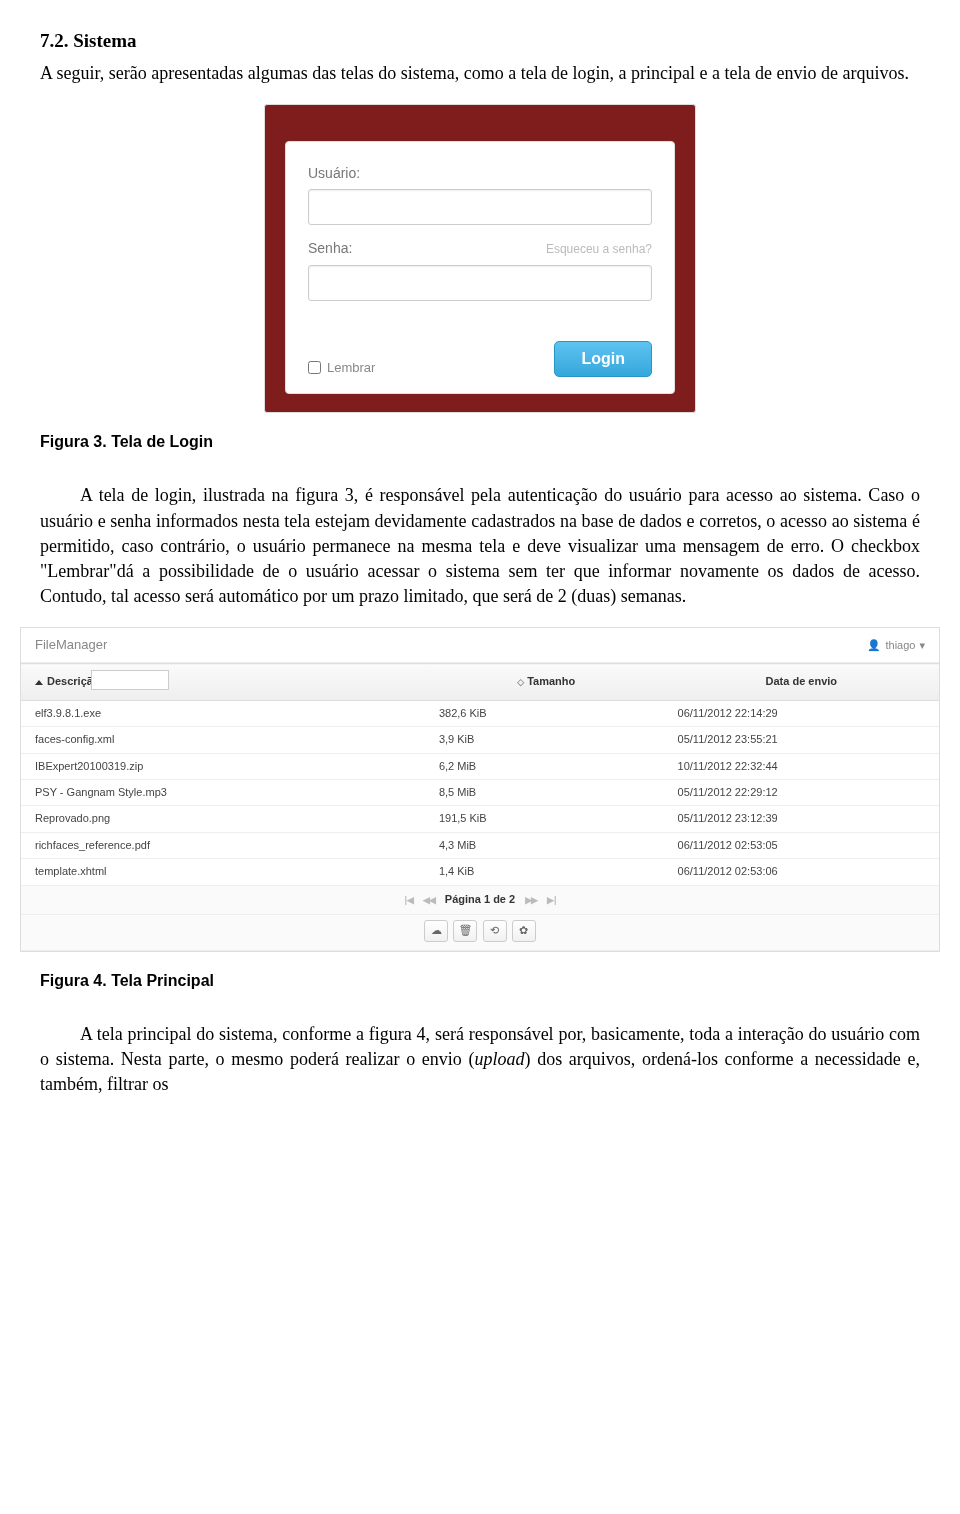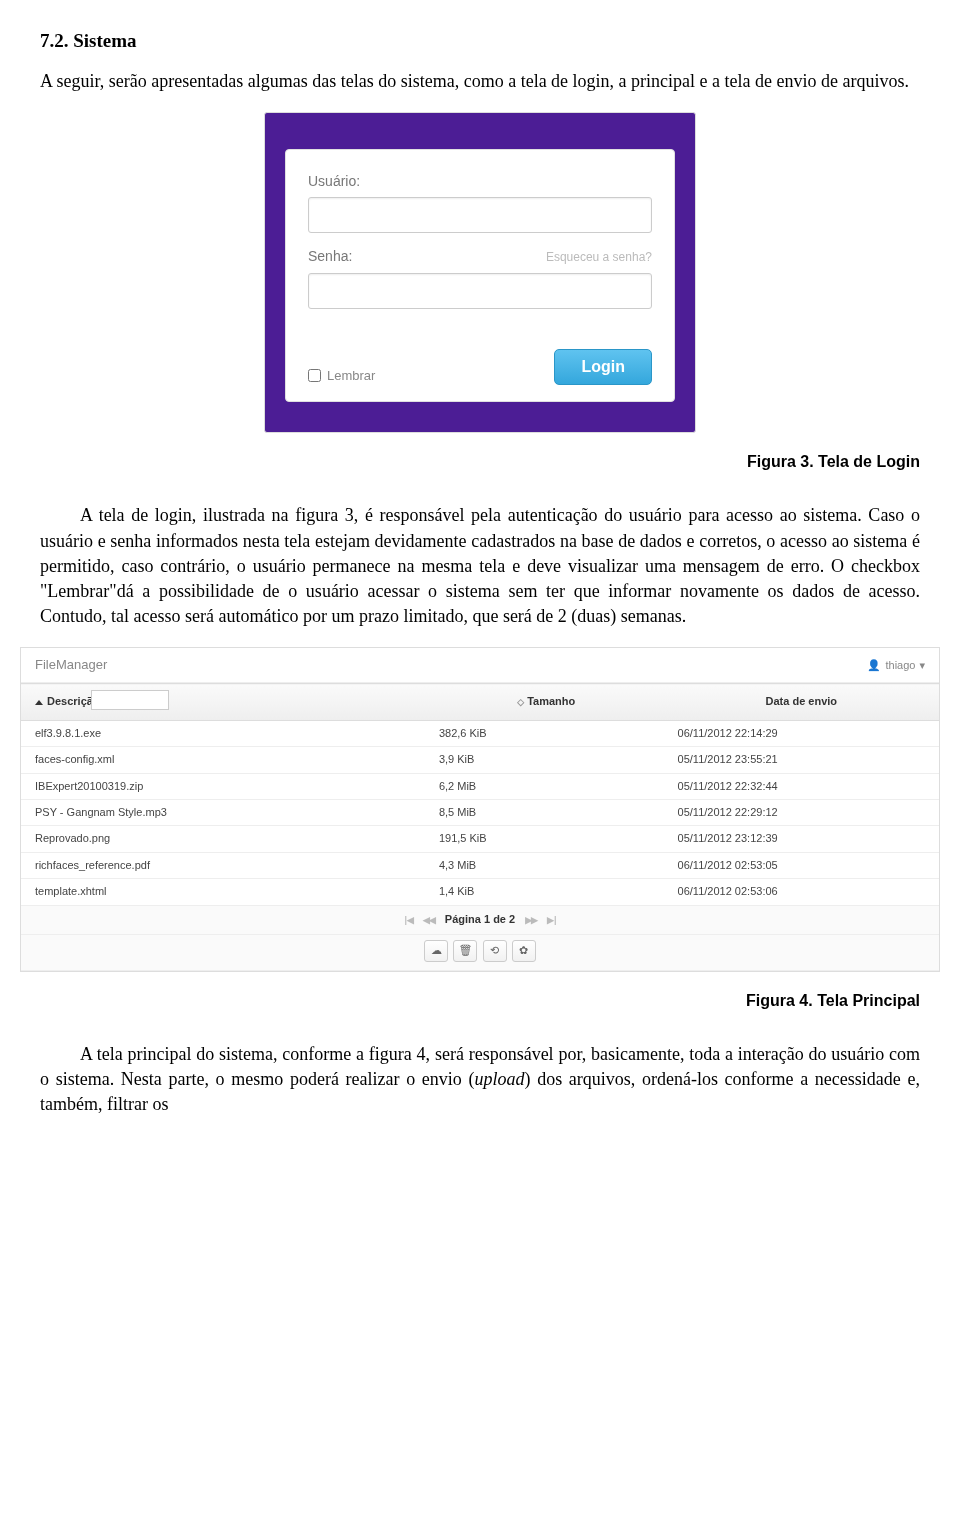--- a/index.html
+++ b/index.html
@@ -9,43 +9,43 @@
     color: #000;
     background: #fff;
     margin: 0;
     padding: 20px 40px;
     width: 960px;
     box-sizing: border-box;
   }
   .section-title {
     font-weight: bold;
     font-size: 19px;
-    margin: 8px 0 14px 0;
+    margin: 8px 0 6px 0;
   }
   .just {
     text-align: justify;
     margin: 0 0 18px 0;
   }
   .indent {
     text-indent: 40px;
   }
   .fig-caption {
-    text-align: right;
+    text-align: left;
     font-family: Arial, Helvetica, sans-serif;
     font-size: 16px;
     font-weight: bold;
     margin: 18px 0 30px 0;
   }
   
   .login-wrap {
     width: 390px;
     margin: 10px auto 0 auto;
-    background: #4c1d95;
+    background: #7f1d1d;
     border: 1px solid #ddd;
-    padding: 36px 20px 30px 20px;
+    padding: 36px 20px 18px 20px;
     border-radius: 3px;
   }
   .login-card {
     background: #fff;
     border: 1px solid #e0e0e0;
     border-radius: 4px;
     padding: 22px 22px 16px 22px;
   }
   .lbl-row {
     display: flex;
@@ -281,21 +281,21 @@
           <td class="col-date">06/11/2012 22:14:29</td>
         </tr>
         <tr>
           <td class="col-desc">faces-config.xml</td>
           <td class="col-size">3,9 KiB</td>
           <td class="col-date">05/11/2012 23:55:21</td>
         </tr>
         <tr>
           <td class="col-desc">IBExpert20100319.zip</td>
           <td class="col-size">6,2 MiB</td>
-          <td class="col-date">05/11/2012 22:32:44</td>
+          <td class="col-date">10/11/2012 22:32:44</td>
         </tr>
         <tr>
           <td class="col-desc">PSY - Gangnam Style.mp3</td>
           <td class="col-size">8,5 MiB</td>
           <td class="col-date">05/11/2012 22:29:12</td>
         </tr>
         <tr>
           <td class="col-desc">Reprovado.png</td>
           <td class="col-size">191,5 KiB</td>
           <td class="col-date">05/11/2012 23:12:39</td>

